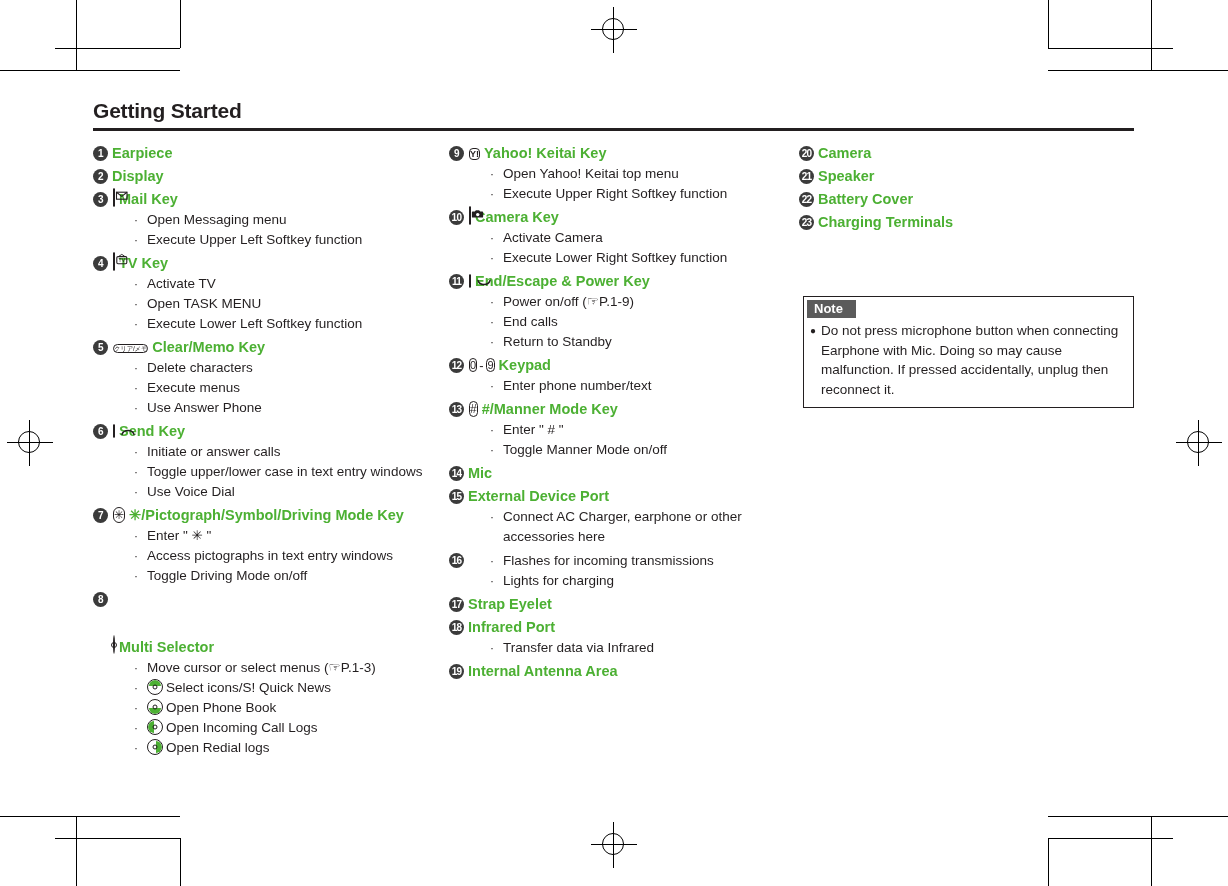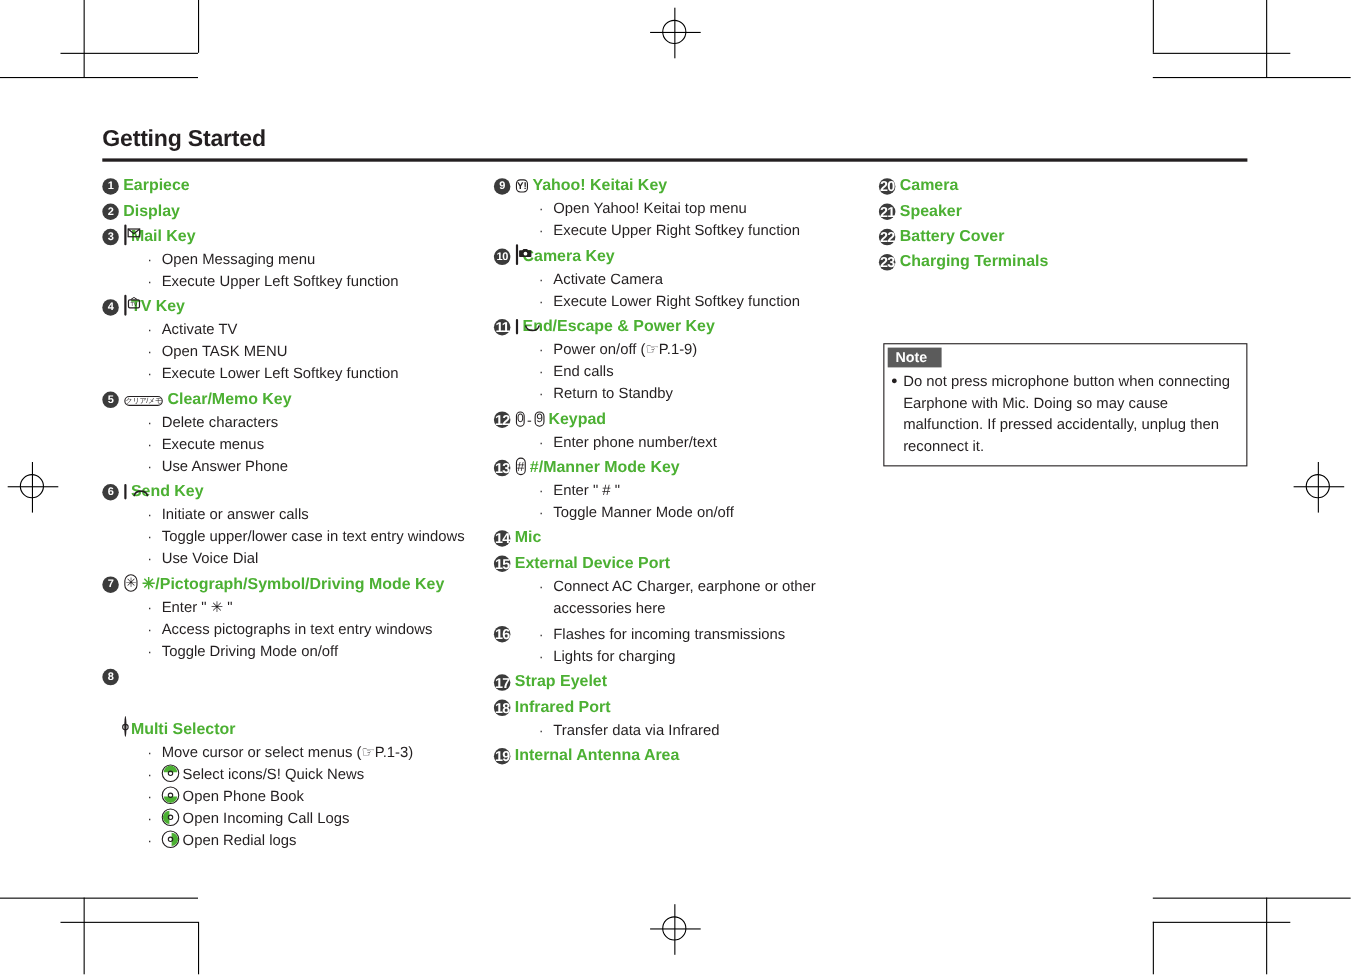--- a/index.html
+++ b/index.html
@@ -37,21 +37,21 @@
   .reg .hl {
     position: absolute; left: 0; top: 22px; width: 46px; height: 1px; background: #000;
   }
   .reg .vl {
     position: absolute; top: 0; left: 22px; height: 46px; width: 1px; background: #000;
   }
 
   
   .page {
     position: absolute;
-    left: 0; top: 16px;
+    left: 0; top: 0;
     width: 1228px; height: 698px;
   }
 
   .page-title {
     position: absolute;
     left: 93px;
     top: 99px;
     font-size: 21px;
     font-weight: bold;
     letter-spacing: -0.2px;
@@ -94,21 +94,21 @@
     background: #3b3b3b;
     color: #ffffff;
     font-size: 10px;
     font-weight: bold;
     line-height: 15px;
     text-align: center;
     margin-top: 3px;
     margin-right: 4px;
     letter-spacing: -0.5px;
   }
-  .badge.wide { font-size: 13px; letter-spacing: -0.8px; }
+  .badge.wide { font-size: 10px; letter-spacing: -0.8px; }
 
   .entry-title {
     color: #4cb033;
     font-size: 14.5px;
     font-weight: bold;
     line-height: 19px;
     padding-top: 1px;
   }
 
   .sub-list {

